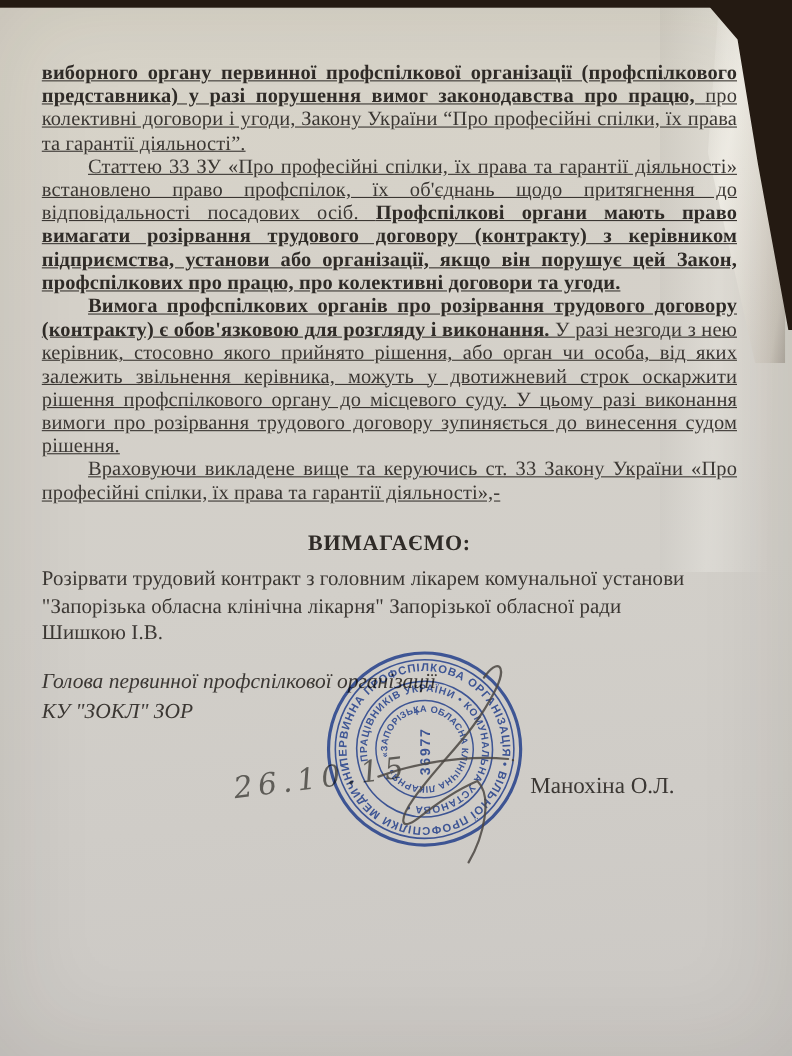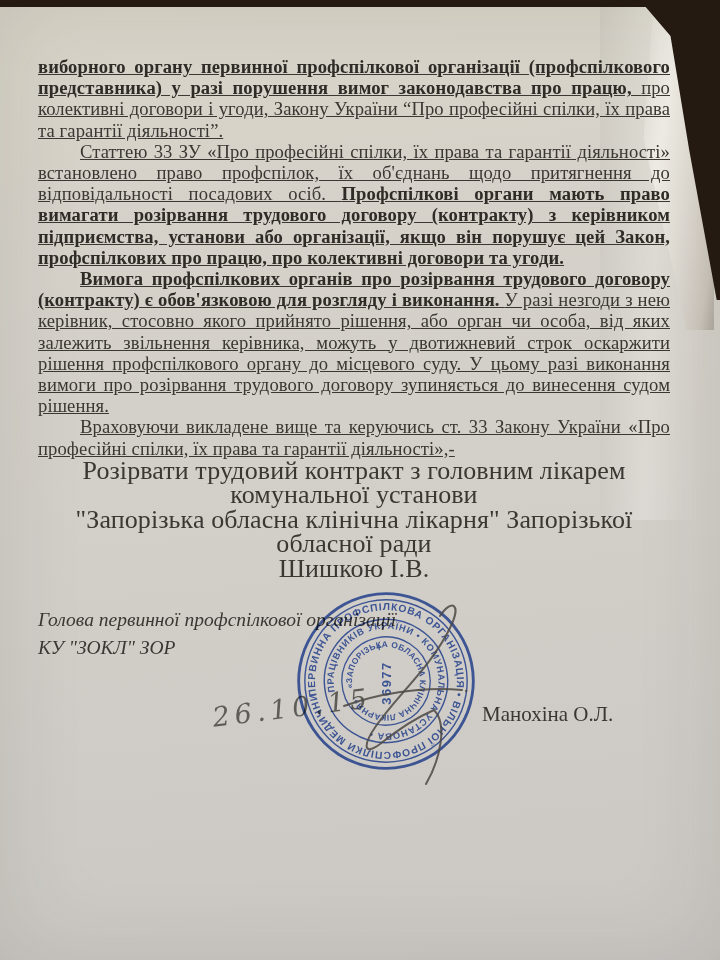--- a/index.html
+++ b/index.html
@@ -42,21 +42,21 @@
   }
   .para{margin:0;text-align:justify;text-decoration:underline;}
   .para.indent{text-indent:42px;}
   .b{font-weight:bold;color:#2f2b27;}
   .demand-heading{
     margin:25px 0 10px 0;
     text-align:center;font-weight:bold;font-size:20px;
     letter-spacing:0.6px;color:#2f2b27;
   }
   .demand-lines{
-    font-size:26px;line-height:24.5px;color:#3b3733;text-align:center;
+    font-size:19px;line-height:24.5px;color:#3b3733;
   }
   .sig-block{
     position:absolute;left:38px;top:606px;width:480px;
     font-size:19.5px;line-height:27.5px;color:#3b3733;font-style:italic;
   }
   .signatory-name{
     position:absolute;left:482px;top:702px;
     font-size:21px;color:#3b3733;
   }
   .pre-name-dot{
@@ -101,20 +101,21 @@
       <span class="b">Профспілкові органи мають право вимагати розірвання трудового договору (контракту) з керівником підприємства, установи або організації, якщо він порушує цей Закон, профспілкових про працю, про колективні договори та угоди.</span>
     </p>
     <p class="para indent">
       <span class="b">Вимога профспілкових органів про розірвання трудового договору (контракту) є обов'язковою для розгляду і виконання. </span>
       <span>У разі незгоди з нею керівник, стосовно якого прийнято рішення, або орган чи особа, від яких залежить звільнення керівника, можуть у двотижневий строк оскаржити рішення профспілкового органу до місцевого суду. У цьому разі виконання вимоги про розірвання трудового договору зупиняється до винесення судом рішення.</span>
     </p>
     <p class="para indent">
       <span>Враховуючи викладене вище та керуючись ст. 33 Закону України «Про професійні спілки, їх права та гарантії діяльності»,-</span>
     </p>
 
+    <div class="demand-heading">ВИМАГАЄМО:</div>
 
     <div class="demand-lines">
       <div>Розірвати трудовий контракт  з головним лікарем комунальної установи</div>
       <div>"Запорізька обласна клінічна лікарня" Запорізької обласної ради</div>
       <div>Шишкою І.В.</div>
     </div>
   </div>
 
   <div class="sig-block">
     <div>Голова первинної профспілкової організації</div>

